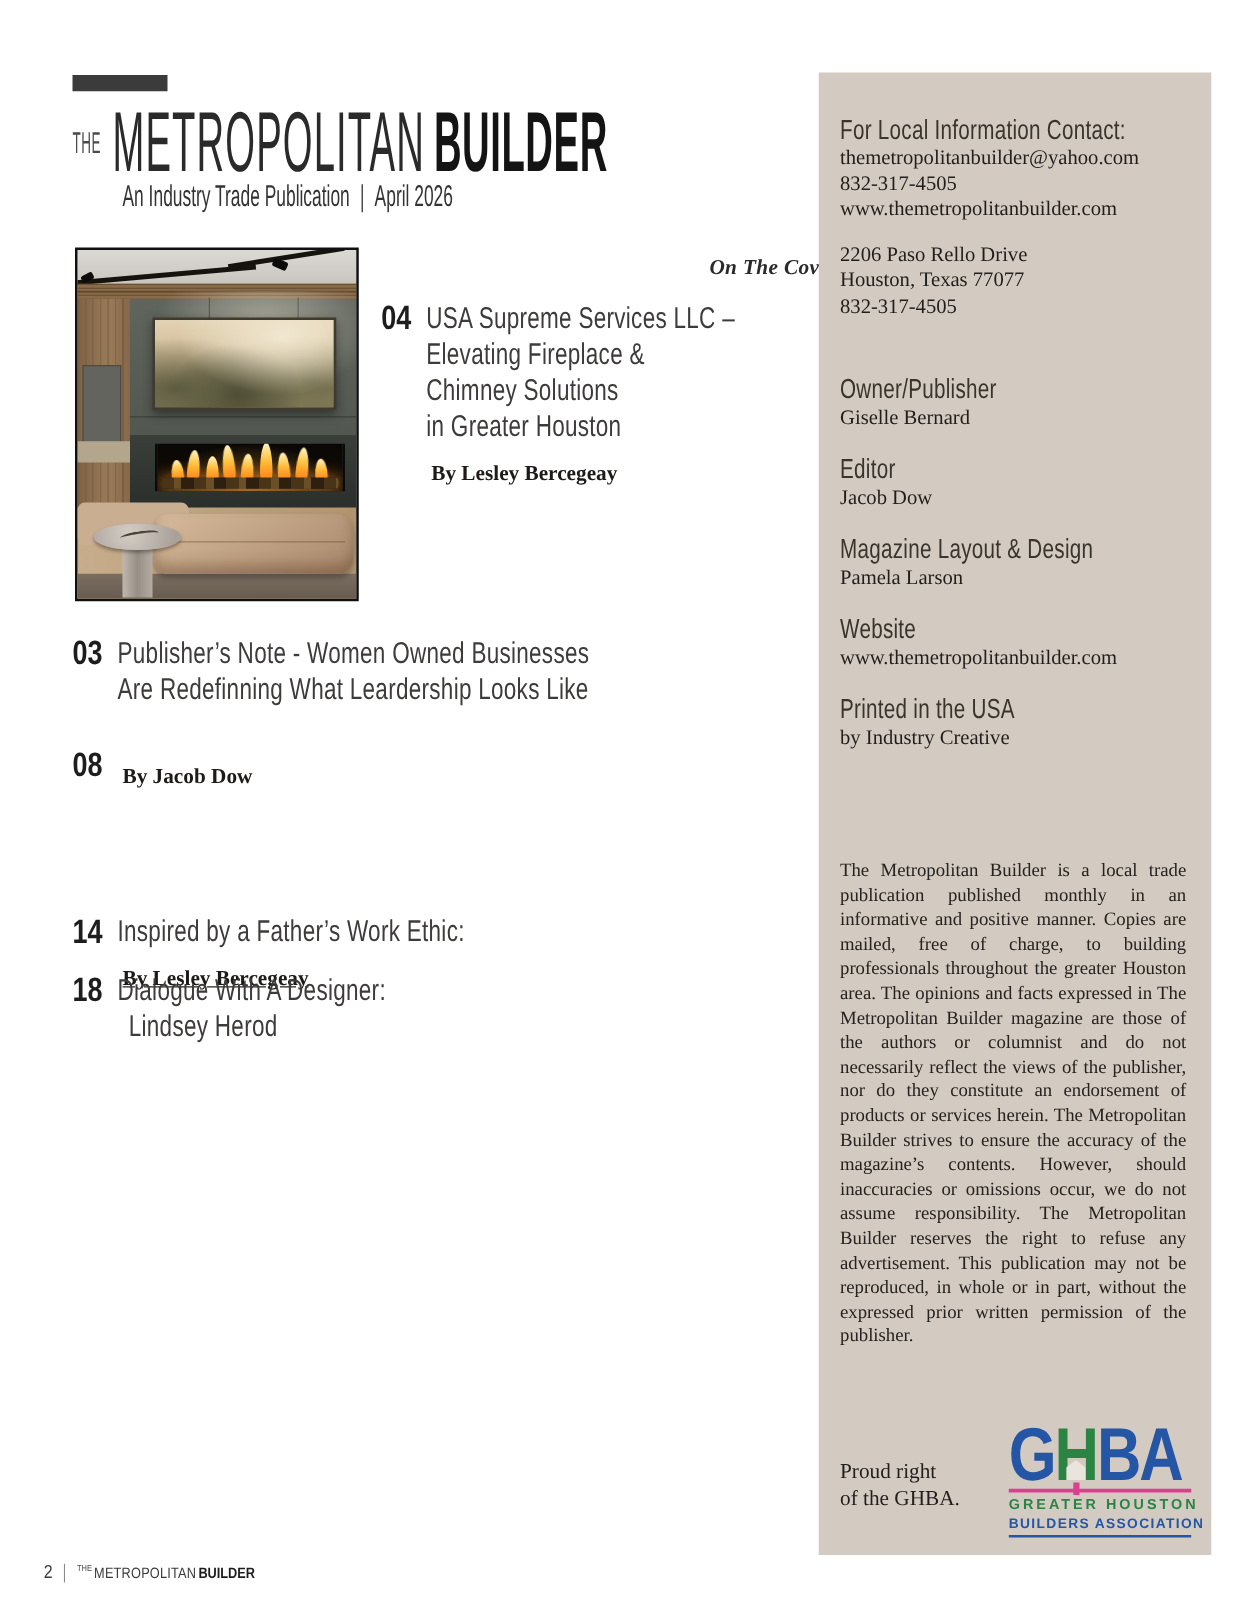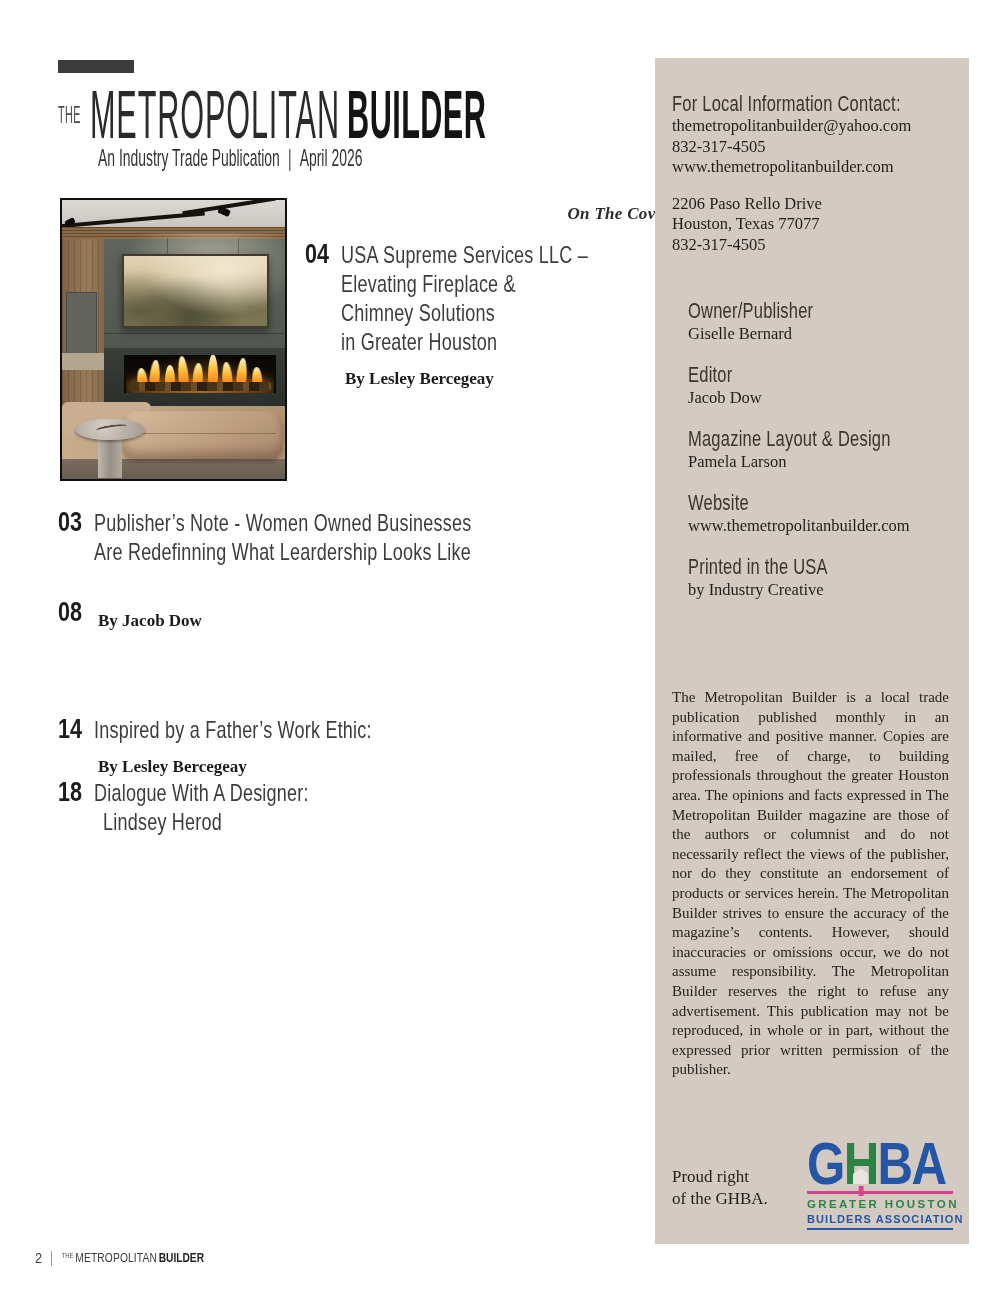--- a/index.html
+++ b/index.html
@@ -86,32 +86,32 @@
 
   
   .on-cover{position:absolute;left:305px;top:204px;}
   .oc-label{font:italic 700 17px/20px "Liberation Serif",serif;color:#2a2a2a;letter-spacing:.3px;margin-bottom:16px;text-align:right;}
   .entry-row{display:flex;}
   .num-col{width:36px;flex:0 0 36px;}
   .toc-num{display:inline-block;transform:scaleX(.8);transform-origin:0 0;
      font:700 27px/29px "Liberation Sans",sans-serif;color:#1d1d1d;}
   .byline{font:700 17px/20px "Liberation Serif",serif;color:#1d1a18;margin:13px 0 0 4px;}
   .toc-entry{position:absolute;left:58px;}
-  .e1{top:508px;} .e2{top:598px;} .e3{top:715px;} .e4{top:778px;}
+  .e1{top:508px;} .e2{top:598px;} .e3{top:731px;text-decoration:underline;} .e4{top:778px;}
   .e4 .tl2{margin-left:9px;}
 
   
   .right-panel{position:absolute;left:655px;top:58px;width:314px;height:1186px;
      background:#d3cac1;box-sizing:border-box;padding:34px 20px 0 17px;overflow:hidden;}
   .p-h{height:24px;}
   .p-h .cnd{font:400 22px/24px "Liberation Sans",sans-serif;color:#39342e;}
   .p-serif{font:400 16.5px/20.5px "Liberation Serif",serif;color:#211e1c;}
   .addr{margin-top:16px;}
   .staff{margin-top:44px;}
-  .staff-pair{margin-bottom:18px;margin-left:16px;}
+  .staff-pair{margin-bottom:18px;}
   .staff-pair .p-serif{line-height:22px;}
   .disclaimer{margin-top:87px;font:400 15px/19.6px "Liberation Serif",serif;color:#26221f;
      text-align:justify;}
   .member-row{position:absolute;left:17px;right:12px;bottom:8px;display:flex;
      justify-content:space-between;align-items:flex-end;}
   .member-text{font:400 17px/22px "Liberation Serif",serif;color:#211e1c;padding-bottom:26px;}
 
   
   .ghba{width:150px;position:relative;padding-bottom:6px;}
   .ghba-letters{white-space:nowrap;transform:scaleX(.82);transform-origin:0 0;

